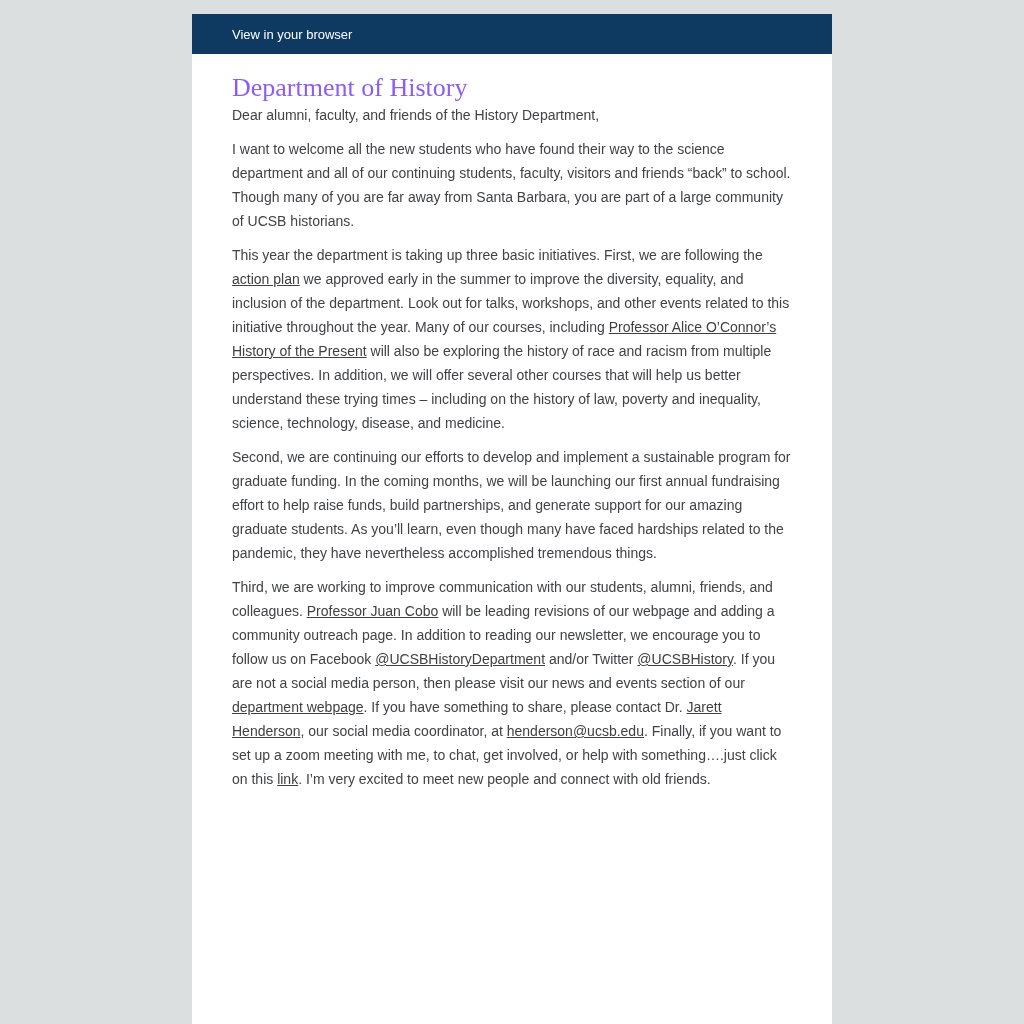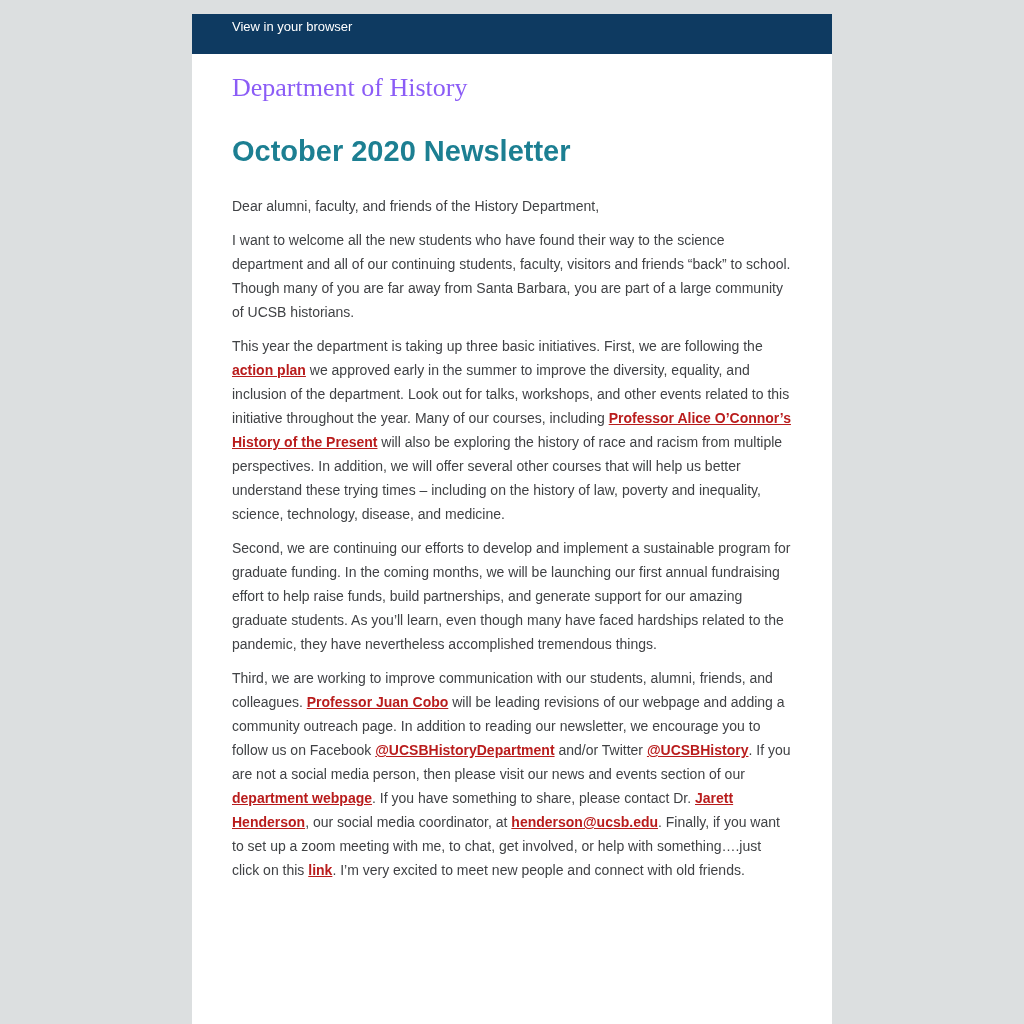--- a/index.html
+++ b/index.html
@@ -11,21 +11,21 @@
   }
   .page-wrap {
     width: 640px;
     margin: 14px auto 0;
     height: 1010px;
     overflow: hidden;
   }
   .topbar {
     height: 40px;
     background: #0e3a61;
-    padding: 0 40px;
+    padding: 8px 40px;
     line-height: 24px;
   }
   .topbar a {
     color: #ffffff;
     font-size: 13px;
     text-decoration: none;
   }
   .content {
     background: #ffffff;
     min-height: 986px;
@@ -53,42 +53,41 @@
     margin: 31px 0 26px;
     line-height: 34px;
   }
   .paragraphs p {
     color: #404245;
     font-size: 14px;
     line-height: 24px;
     margin: 0 0 10px;
   }
   .paragraphs a.inline-link {
-    color: #b91c1c;
-    font-weight: 700;
+    color: #404040;
+    font-weight: 400;
     text-decoration: underline;
     text-align: center;
   }
 </style>
 </head>
 <body>
 
 <div class="page-wrap">
 
   <div class="topbar">
     <a href="#">View in your browser</a>
   </div>
 
   <div class="content">
 
     <div class="brand">
       <div class="brand-line2">Department of History</div>
     </div>
 
-    <h1 class="newsletter-title">October 2020 Newsletter</h1>
 
     <div class="paragraphs">
       <p>Dear alumni, faculty, and friends of the History Department,</p>
       <p>I want to welcome all the new students who have found their way to the science department and all of our continuing students, faculty, visitors and friends “back” to school. Though many of you are far away from Santa Barbara, you are part of a large community of UCSB historians.</p>
       <p>This year the department is taking up three basic initiatives. First, we are following the <a href="#" class="inline-link">action plan</a> we approved early in the summer to improve the diversity, equality, and inclusion of the department. Look out for talks, workshops, and other events related to this initiative throughout the year. Many of our courses, including <a href="#" class="inline-link">Professor Alice O’Connor’s History of the Present</a> will also be exploring the history of race and racism from multiple perspectives. In addition, we will offer several other courses that will help us better understand these trying times – including on the history of law, poverty and inequality, science, technology, disease, and medicine.</p>
       <p>Second, we are continuing our efforts to develop and implement a sustainable program for graduate funding. In the coming months, we will be launching our first annual fundraising effort to help raise funds, build partnerships, and generate support for our amazing graduate students. As you’ll learn, even though many have faced hardships related to the pandemic, they have nevertheless accomplished tremendous things.</p>
       <p>Third, we are working to improve communication with our students, alumni, friends, and colleagues. <a href="#" class="inline-link">Professor Juan Cobo</a> will be leading revisions of our webpage and adding a community outreach page. In addition to reading our newsletter, we encourage you to follow us on Facebook <a href="#" class="inline-link">@UCSBHistoryDepartment</a> and/or Twitter <a href="#" class="inline-link">@UCSBHistory</a>. If you are not a social media person, then please visit our news and events section of our <a href="#" class="inline-link">department webpage</a>. If you have something to share, please contact Dr. <a href="#" class="inline-link">Jarett Henderson</a>, our social media coordinator, at <a href="#" class="inline-link">henderson@ucsb.edu</a>. Finally, if you want to set up a zoom meeting with me, to chat, get involved, or help with something….just click on this <a href="#" class="inline-link">link</a>. I’m very excited to meet new people and connect with old friends.</p>
     </div>
 
   </div>

